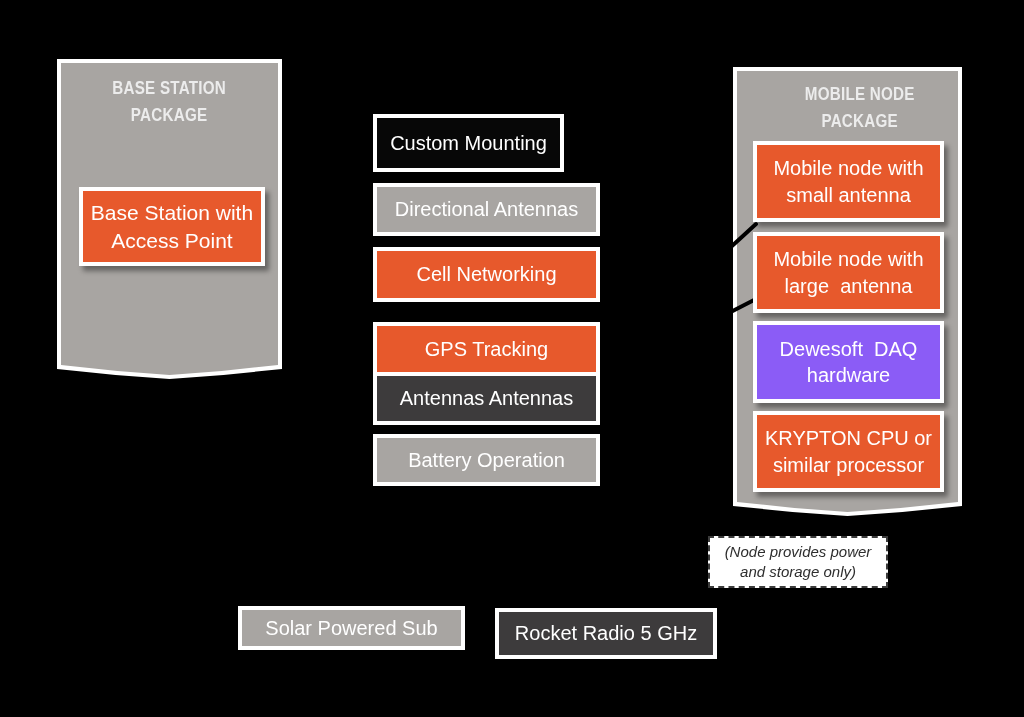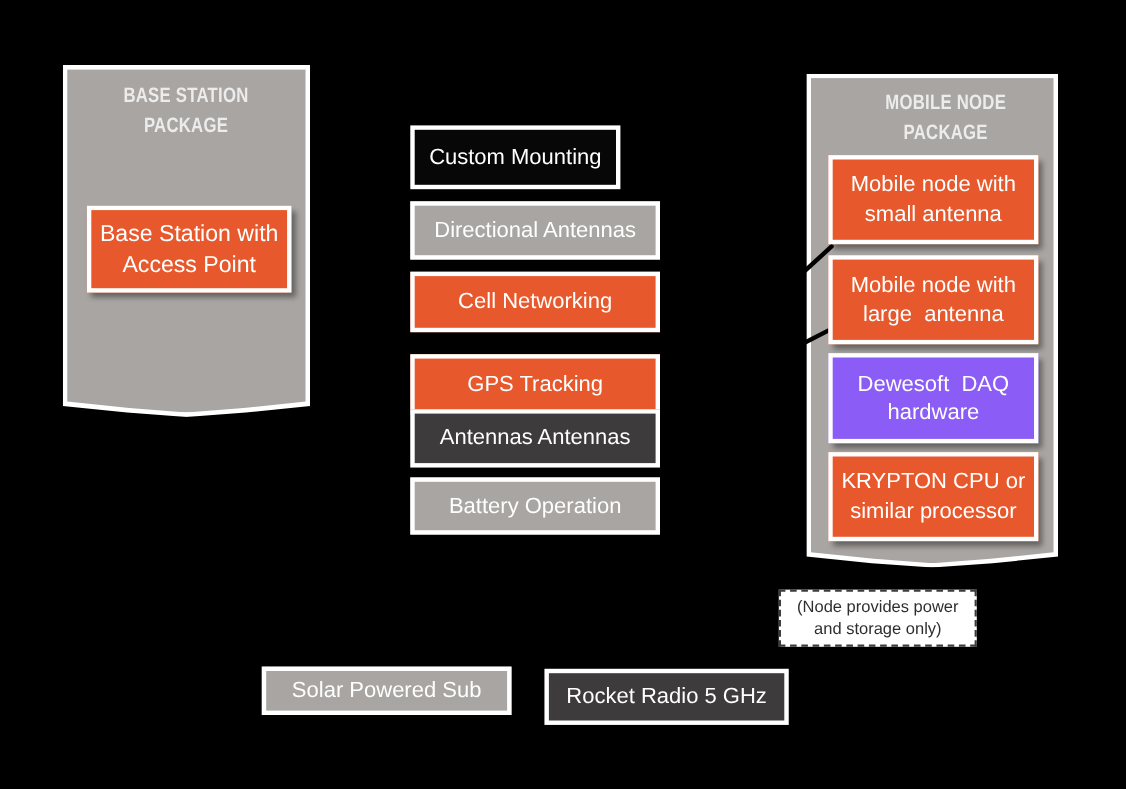--- a/index.html
+++ b/index.html
@@ -56,21 +56,21 @@
   .note {
     position: absolute;
     border: 2px dashed #3c3c3c;
     display: flex;
     align-items: center;
     justify-content: center;
     text-align: center;
     font-size: 15px;
     line-height: 1.35;
   }
-  .note .label { white-space: pre-wrap; }
+  .note .label { white-space: pre-wrap; font-style: italic; }
   
   #connectors { position: absolute; left: 0; top: 0; pointer-events: none; }
 </style>
 </head>
 <body>
 
 <div id="canvas">
 
   <section class="panel" style="left:57px; top:59px; width:225px; height:320px;">
     <div class="panel-shape panel-white"></div>

